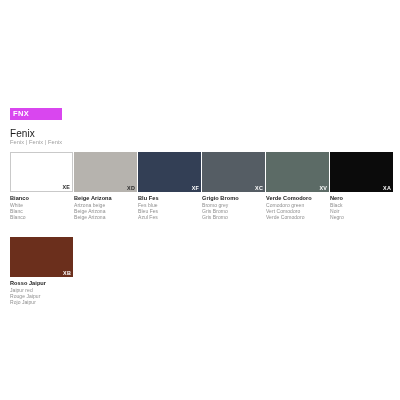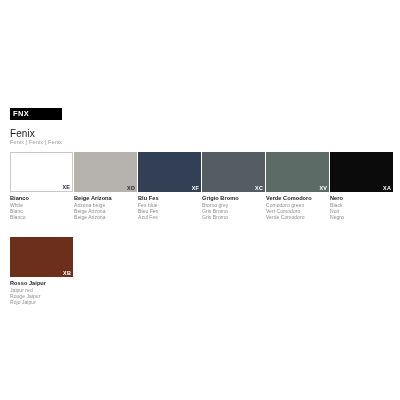--- a/index.html
+++ b/index.html
@@ -18,21 +18,21 @@
     width: 400px;
     height: 400px;
     box-sizing: border-box;
   }
   .tag {
     position: absolute;
     left: 10px;
     top: 108px;
     width: 52px;
     height: 12px;
-    background: #000000;
+    background: #d946ef;
     color: #ffffff;
     font-size: 7.5px;
     font-weight: bold;
     letter-spacing: 0.4px;
     line-height: 12px;
     padding-left: 3px;
     box-sizing: border-box;
   }
   .family-title {
     position: absolute;

